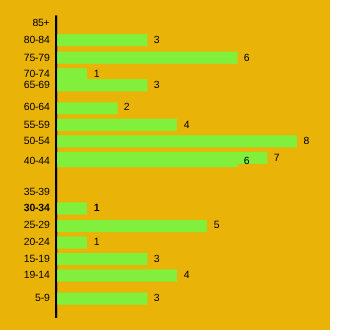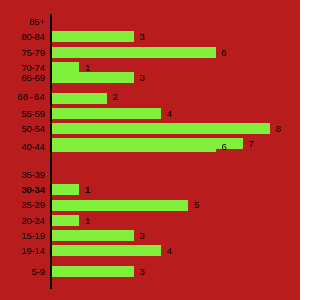--- a/index.html
+++ b/index.html
@@ -7,21 +7,21 @@
     padding: 0;
     background: #ffffff;
   }
   body {
     font-family: "Liberation Sans", sans-serif;
   }
   #chart-root {
     position: relative;
     width: 300px;
     height: 300px;
-    background: #b91c1c;
+    background: #eab308;
     overflow: hidden;
   }
   .plot-area {
     position: absolute;
     left: 0;
     top: 0;
     width: 300px;
     height: 300px;
   }
   .axis-line {
@@ -91,21 +91,21 @@
         <div class="row" style="top: 59.84px;">
           <div class="row-label">70-74</div>
           <div class="bar" style="width: 27.25px; background: rgb(128, 240, 60);"></div>
           <div class="bar-value" style="left: 85.25px;">1</div>
         </div>
         <div class="row" style="top: 70px;">
           <div class="row-label">65-69</div>
           <div class="bar" style="width: 81.75px; background: rgb(128, 240, 60);"></div>
           <div class="bar-value" style="left: 139.75px;">3</div>
         </div>
-        <div class="row" style="top: 90.4px; font-family: Liberation Mono, monospace;">
+        <div class="row" style="top: 90.4px;">
           <div class="row-label">60-64</div>
           <div class="bar" style="width: 54.5px; background: rgb(128, 240, 60);"></div>
           <div class="bar-value" style="left: 112.5px;">2</div>
         </div>
         <div class="row" style="top: 105.68px;">
           <div class="row-label">55-59</div>
           <div class="bar" style="width: 109px; background: rgb(128, 240, 60);"></div>
           <div class="bar-value" style="left: 167px;">4</div>
         </div>
         <div class="row" style="top: 120.96px;">

